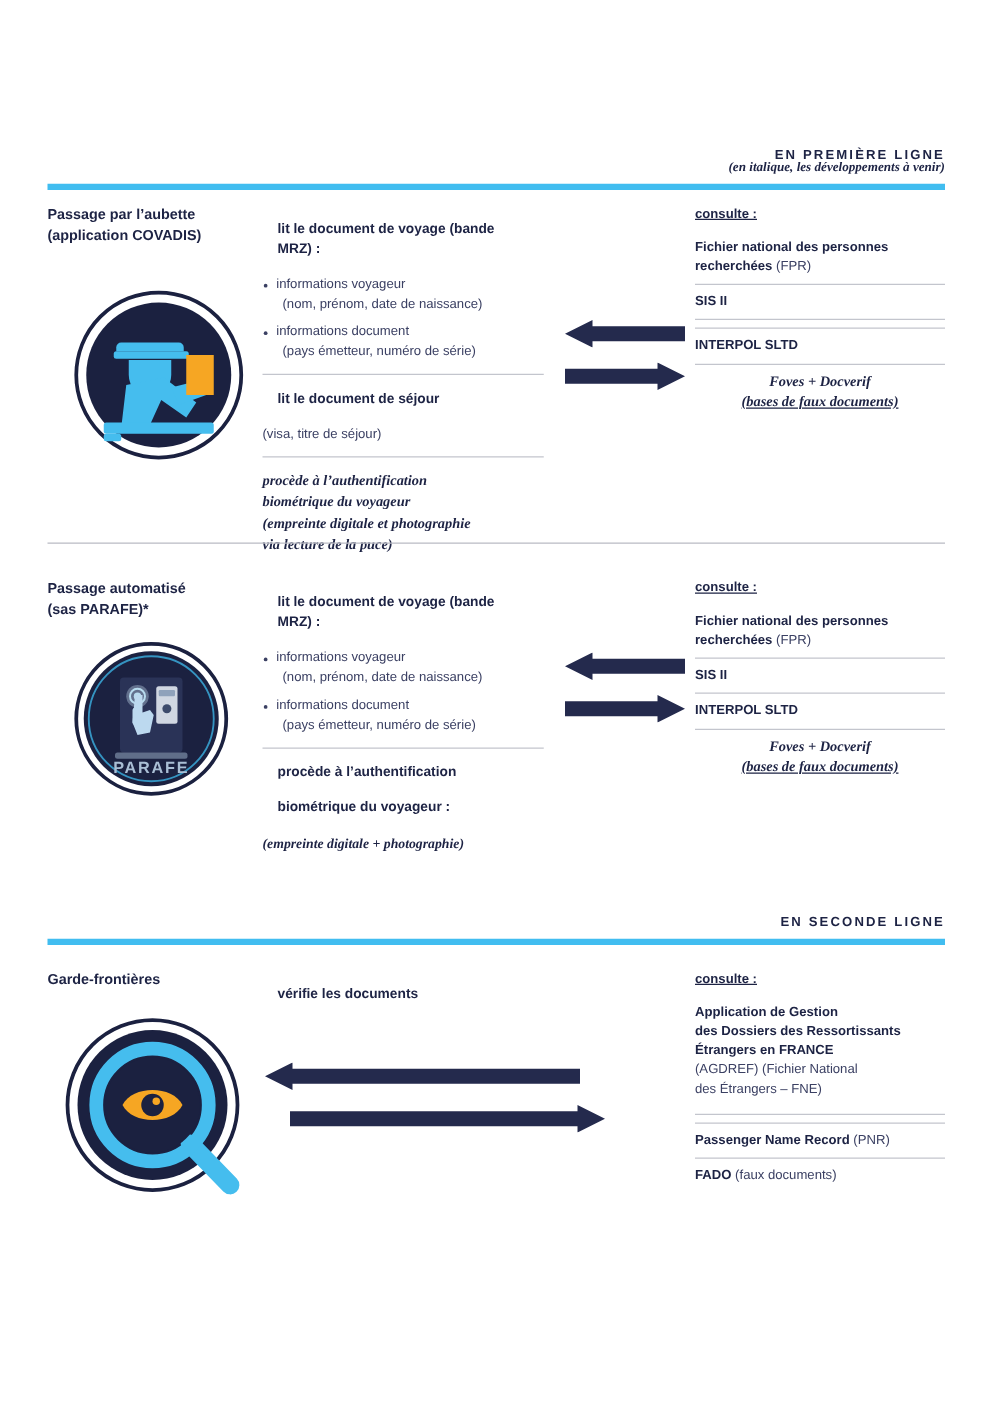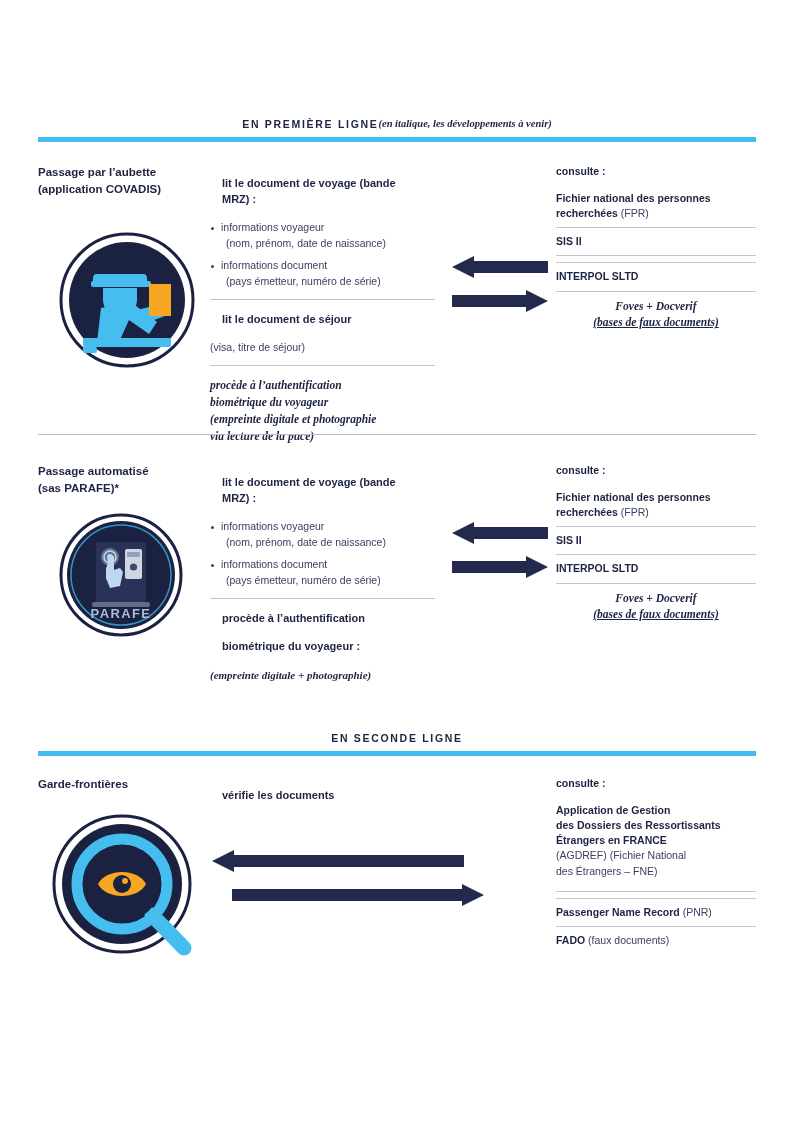--- a/index.html
+++ b/index.html
@@ -24,20 +24,21 @@
   
   .section-head {
     position: absolute;
     left: 38px;
     width: 718px;
   }
   .section-head .head-row {
     display: flex;
     align-items: flex-end;
     justify-content: center;
+    flex-direction: column;
   }
   .head-label {
     font-size: 10.5px;
     font-weight: bold;
     letter-spacing: 1.7px;
     color: #1d2344;
     text-transform: uppercase;
     line-height: 1;
   }
   .head-note {
@@ -128,20 +129,21 @@
     line-height: 1.5;
   }
 
   
   .rc-lead {
     font-size: 10.5px;
     font-weight: bold;
     color: #1d2344;
     line-height: 1.4;
     margin: 0 0 12px 0;
+    text-decoration: underline;
   }
   .rc-item {
     font-size: 10.5px;
     font-weight: bold;
     color: #1d2344;
     line-height: 1.45;
     padding-bottom: 6px;
   }
   .rc-item .light { font-weight: normal; color: #3b4063; }
   .rc-sep {

